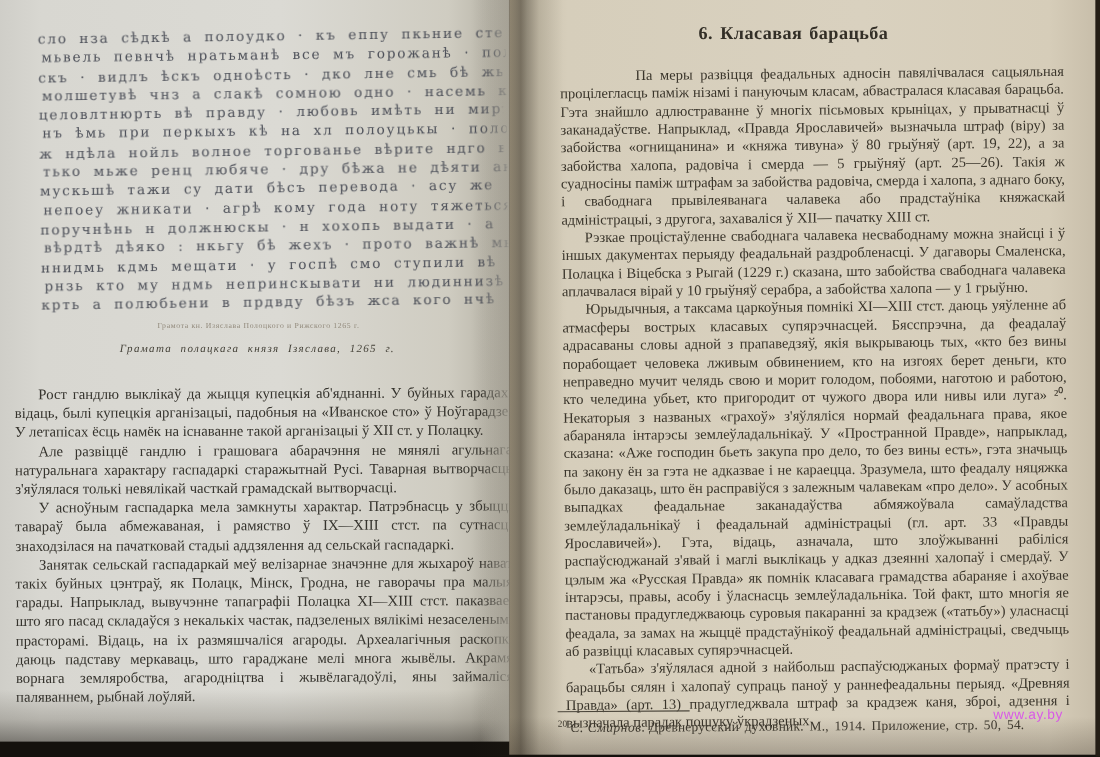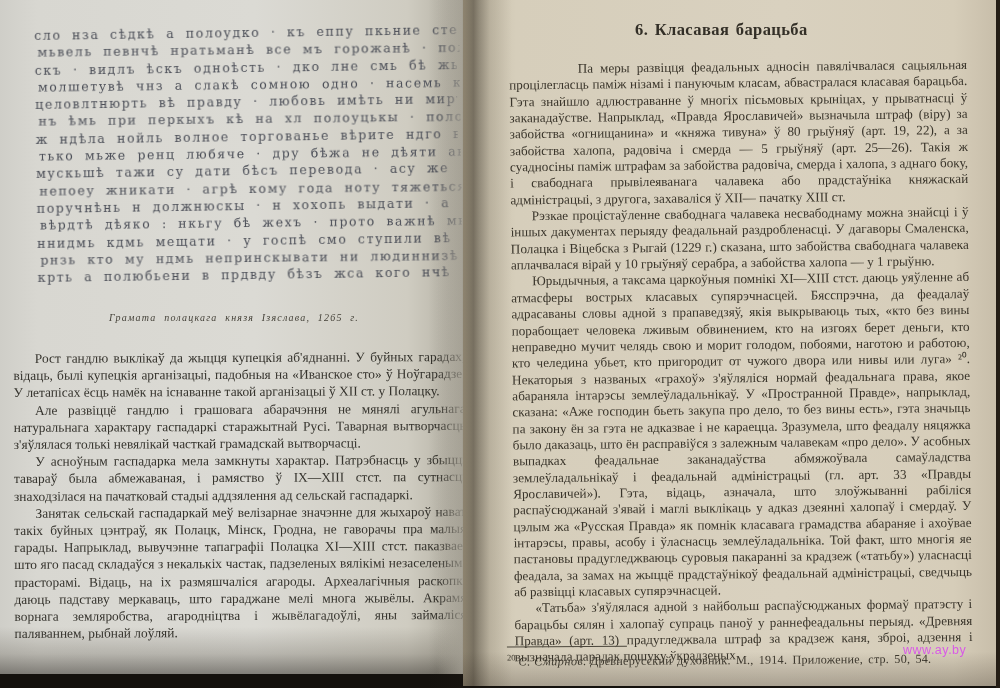--- a/index.html
+++ b/index.html
@@ -118,20 +118,21 @@
         <p class="ms-line">тько мьже ренц любяче · дру бѣжа не дѣяти ако</p>
         <p class="ms-line">мускьшѣ тажи су дати бѣсъ перевода · асу же ного</p>
         <p class="ms-line">непоеу жникати · агрѣ кому года ноту тяжеться</p>
         <p class="ms-line">поручнѣнь н должнюскы · н хохопь выдати · а штося</p>
         <p class="ms-line">вѣрдтѣ дѣяко : нкьгу бѣ жехъ · прото важнѣ мьщати</p>
         <p class="ms-line">ннидмь кдмь мещати · у госпѣ смо ступили вѣ</p>
         <p class="ms-line">рнзь кто му ндмь непринскывати ни людиннизѣ ри</p>
         <p class="ms-line">крть а полюбьени в прдвду бѣзъ жса кого нчѣ та ·</p>
       </div>
 
+    <div class="micro-caption">Грамота кн. Изяслава Полоцкого и Рижского 1265 г.</div>
 
     <div class="fig-caption">Грамата полацкага князя Ізяслава, 1265 г.</div>
 
     <div class="left-body body-text">
         <p class="para">Рост гандлю выклікаў да жыцця купецкія аб'яднанні. У буйных гарадах, відаць, былі купецкія арганізацыі, падобныя на «Иванское сто» ў Ноўгарадзе. У летапісах ёсць намёк на існаванне такой арганізацыі ў XII ст. у Полацку.</p>
         <p class="para">Але развіццё гандлю і грашовага абарачэння не мянялі агульнага натуральнага характару гаспадаркі старажытнай Русі. Таварная вытворчасць з'яўлялася толькі невялікай часткай грамадскай вытворчасці.</p>
         <p class="para">У асноўным гаспадарка мела замкнуты характар. Патрэбнасць у збыцці тавараў была абмежаваная, і рамяство ў IX—XIII стст. па сутнасці знаходзілася на пачатковай стадыі аддзялення ад сельскай гаспадаркі.</p>
         <p class="para">Занятак сельскай гаспадаркай меў велізарнае значэнне для жыхароў нават такіх буйных цэнтраў, як Полацк, Мінск, Гродна, не гаворачы пра малыя гарады. Напрыклад, вывучэнне тапаграфіі Полацка XI—XIII стст. паказвае, што яго пасад складаўся з некалькіх частак, падзеленых вялікімі незаселенымі прасторамі. Відаць, на іх размяшчаліся агароды. Археалагічныя раскопкі даюць падставу меркаваць, што гараджане мелі многа жывёлы. Акрамя ворнага земляробства, агародніцтва і жывёлагадоўлі, яны займаліся паляваннем, рыбнай лоўляй.</p>
       </div>
 

